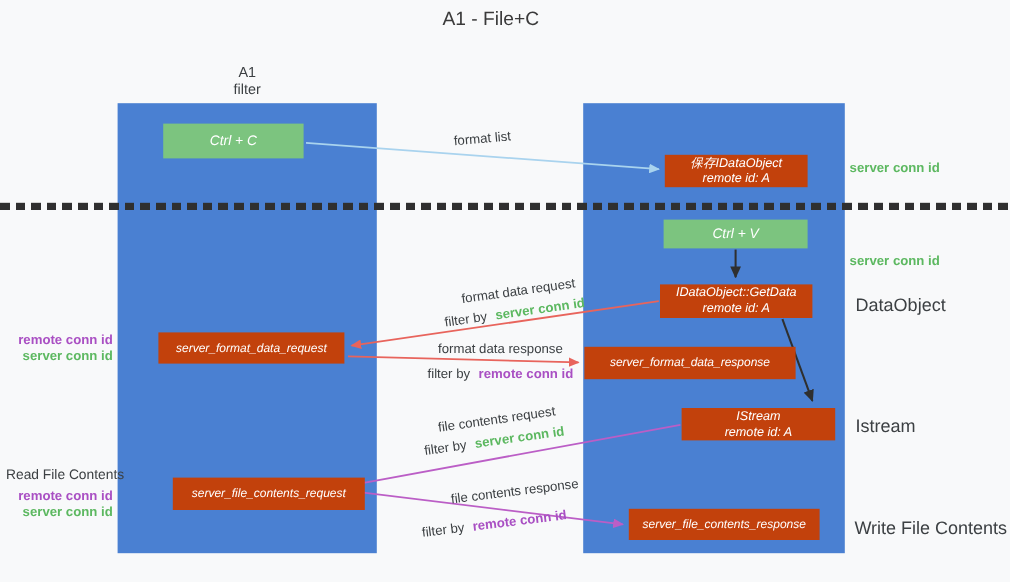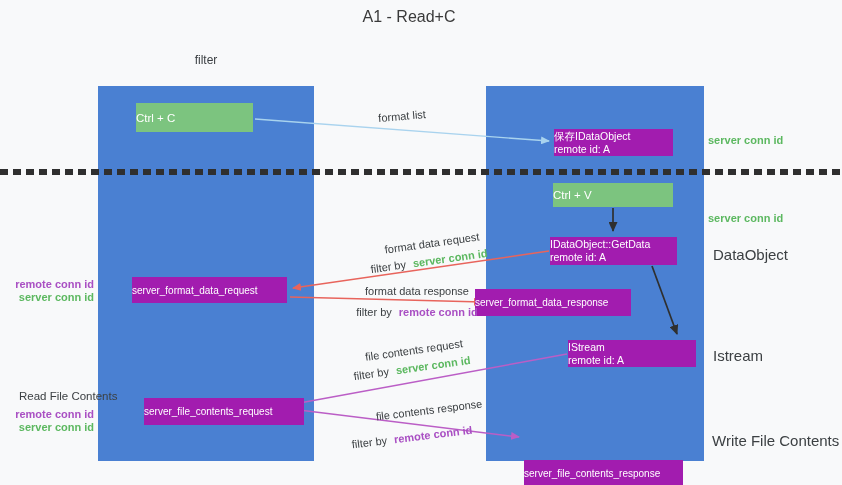--- a/index.html
+++ b/index.html
@@ -19,50 +19,51 @@
   
   .lane{top:86px;height:375px;background:#4a80d2;}
   .lane.left{left:98px;width:216px;}
   .lane.right{left:486px;width:218px;}
   
   .divider{left:0;top:169px;width:842px;height:6px;
     background:repeating-linear-gradient(90deg,#2f2f2f 0 8px,transparent 8px 13px);z-index:3;}
   
   svg.arrows{left:0;top:0;z-index:4;}
   
-  .node{z-index:5;display:flex;flex-direction:column;align-items:flex-start;justify-content:center;
-    color:#fff;text-align:center;box-sizing:border-box;}
-  .node.orange{background:#a21caf;}
+  .node{z-index:5;display:flex;flex-direction:column;align-items:center;justify-content:center;
+    color:#fff;text-align:center;box-sizing:border-box;font-style:italic;}
+  .node.orange{background:#c2410c;}
   .node.green{background:#7cc47f;}
   .node .ln{font-size:10.5px;line-height:13px;white-space:nowrap;}
   .node.single{font-size:10px;}
   .node.keybox{font-size:11.5px;}
   
   .edge-label{z-index:6;font-size:11px;white-space:nowrap;color:#3c4043;
     transform:translate(-50%,-50%) rotate(var(--rot,0deg));}
   .edge-label .green{color:#5cb860;font-weight:bold;}
   .edge-label .purple{color:#a94fc3;font-weight:bold;}
   .edge-label span + span{margin-left:4px;}
   
   .ann{z-index:6;font-size:15px;white-space:nowrap;}
   .ann.green{color:#5cb860;font-weight:bold;font-size:11px;}
   .ann-block{z-index:6;text-align:right;font-size:11px;line-height:13px;white-space:nowrap;}
   .ann-block .purple{color:#a94fc3;font-weight:bold;}
   .ann-block .green{color:#5cb860;font-weight:bold;}
-  .ann-block .black{color:#3c4043;font-size:11.5px;font-weight:normal;margin-left:14px;}
+  .ann-block .black{color:#3c4043;font-size:11.5px;font-weight:normal;}
   .mt6{margin-top:5px;}
 </style>
 </head>
 <body>
 
 <div class="abs title">
-  <div>A1 - Read+C</div>
+  <div>A1 - File+C</div>
 </div>
 
 <div class="abs lane-head left">
+  <div>A1</div>
   <div>filter</div>
 </div>
 <div class="abs lane-head right">
   <div>B1</div>
 </div>
 
 <div class="abs lane left"></div>
 <div class="abs lane right"></div>
 
 <div class="abs divider"></div>
@@ -106,34 +107,34 @@
 
 <div class="abs node orange" style="left:550px;top:237px;width:127px;height:28px;">
   <div class="ln">IDataObject::GetData</div>
   <div class="ln">remote id: A</div>
 </div>
 
 <div class="abs node orange single" style="left:132px;top:277px;width:155px;height:26px;">
   <span>server_format_data_request</span>
 </div>
 
-<div class="abs node orange single" style="left:475px;top:289px;width:156px;height:27px;">
+<div class="abs node orange single" style="left:487px;top:289px;width:176px;height:27px;">
   <span>server_format_data_response</span>
 </div>
 
 <div class="abs node orange" style="left:568px;top:340px;width:128px;height:27px;">
   <div class="ln">IStream</div>
   <div class="ln">remote id: A</div>
 </div>
 
 <div class="abs node orange single" style="left:144px;top:398px;width:160px;height:27px;">
   <span>server_file_contents_request</span>
 </div>
 
-<div class="abs node orange single" style="left:524px;top:424px;width:159px;height:26px;margin-top:36px;">
+<div class="abs node orange single" style="left:524px;top:424px;width:159px;height:26px;">
   <span>server_file_contents_response</span>
 </div>
 
 <div class="abs edge-label" style="left:402px;top:116px;--rot:-5deg;">format list</div>
 
 <div class="abs edge-label" style="left:432px;top:243px;--rot:-8deg;">format data request</div>
 <div class="abs edge-label" style="left:429px;top:261px;--rot:-8deg;">
   <span>filter by</span>
   <span class="green">server conn id</span>
 </div>

